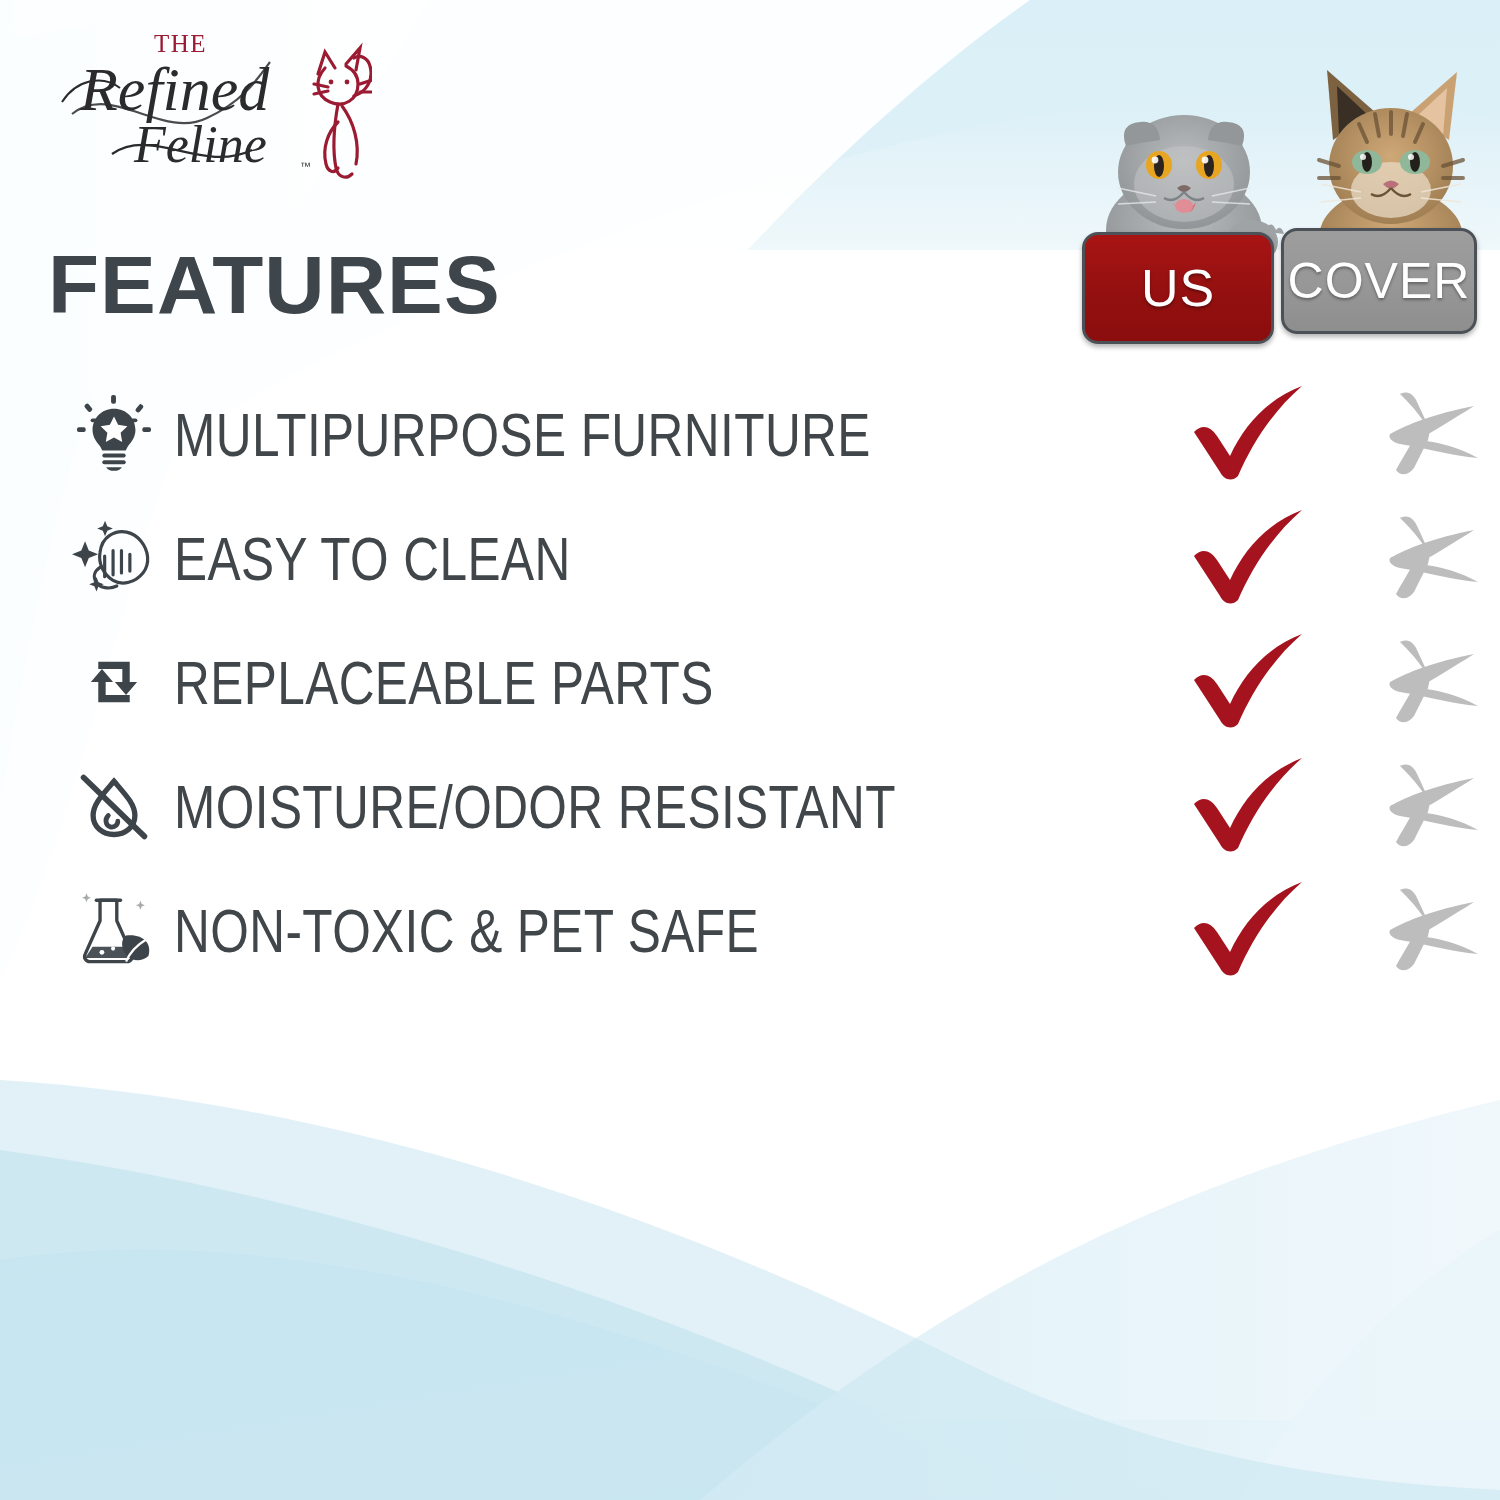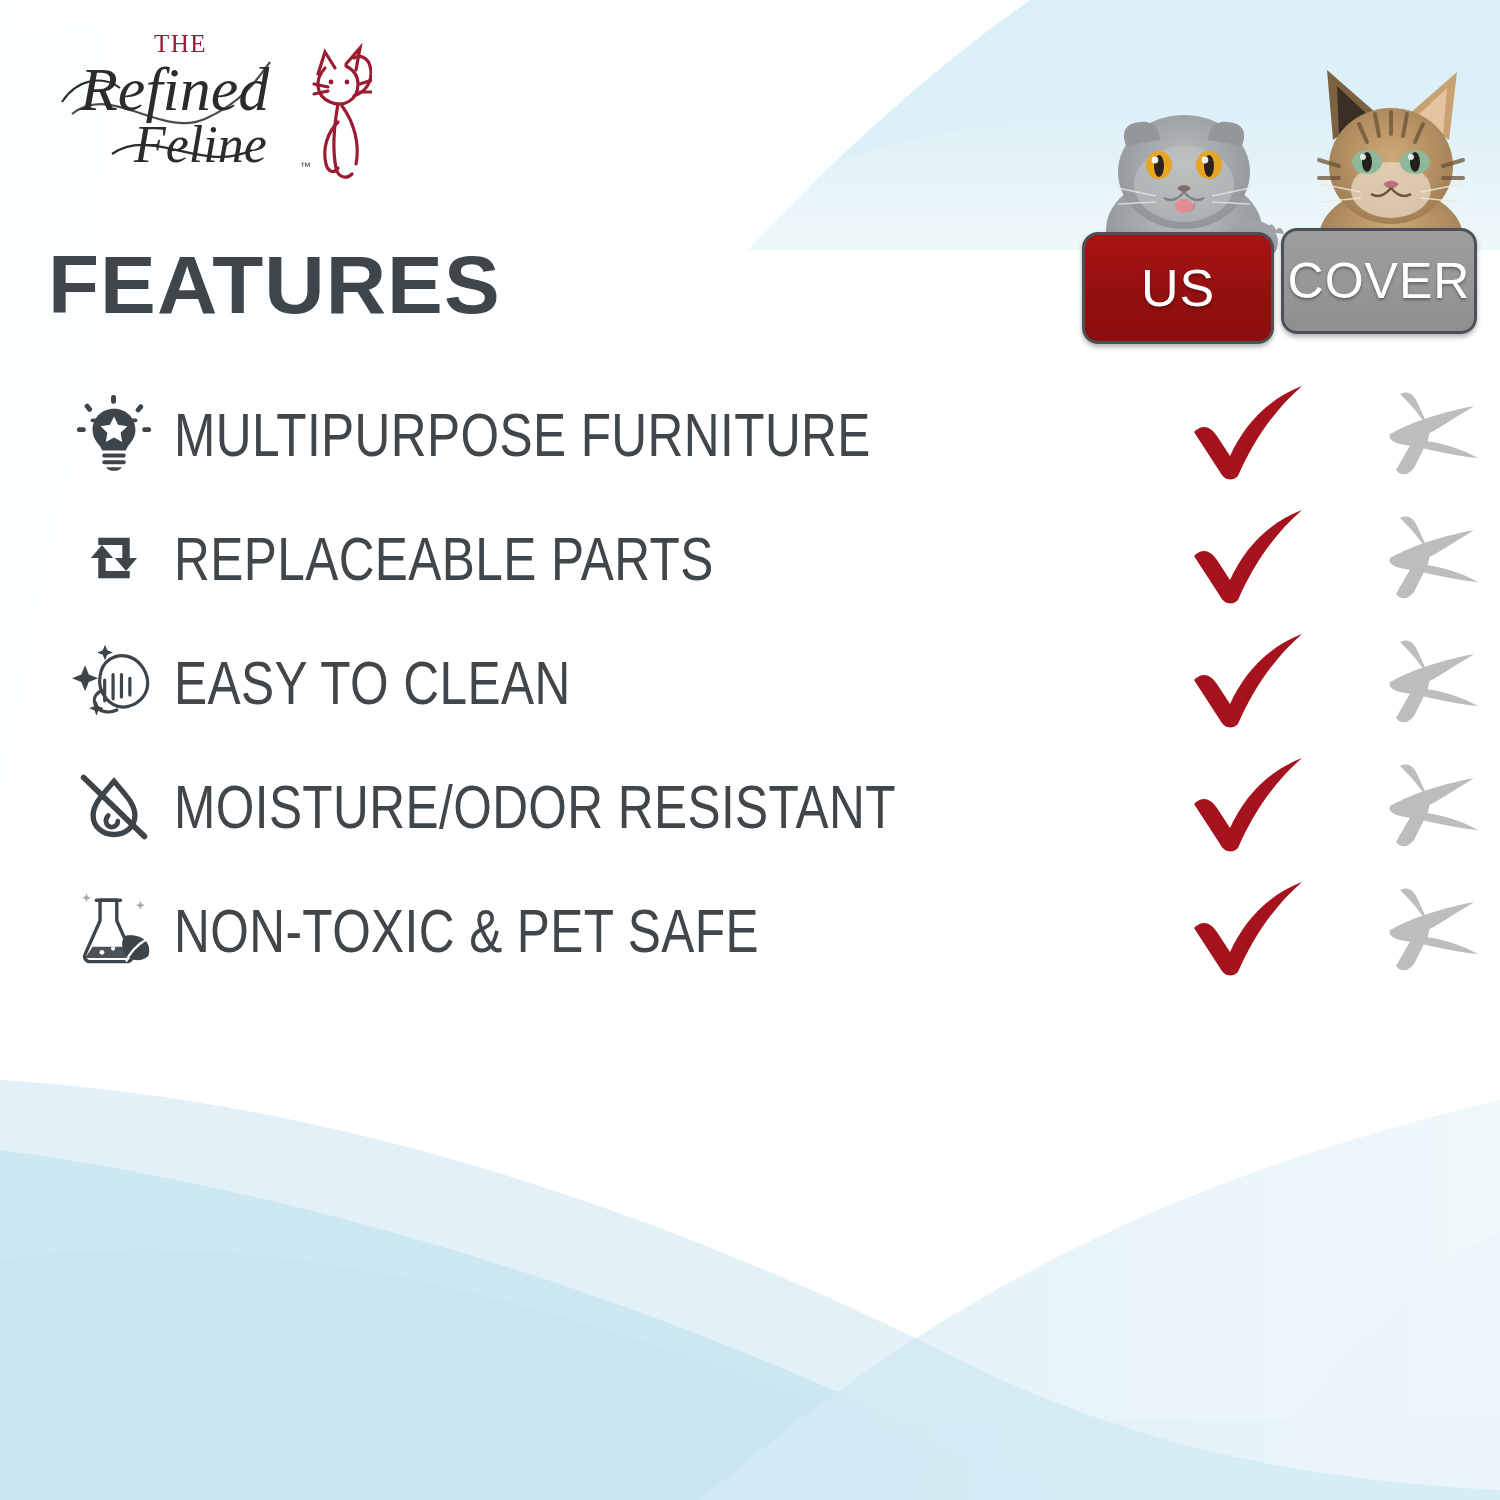--- a/index.html
+++ b/index.html
@@ -260,53 +260,53 @@
         <path d="M4,48 C12,40 20,42 27,52 L40,72 C54,42 76,16 112,2 C82,28 62,60 48,92 C42,98 34,96 30,88 Z" fill="#A5131F"></path>
       </svg>
       <svg class="mark-them" viewBox="0 0 110 92">
         <path d="M22,6 C30,2 36,6 40,16 L52,42 L50,52 L36,80 C30,88 22,88 18,82 C28,64 38,48 46,34 C38,22 30,14 22,6 Z" fill="#BDBDBD"></path>
         <path d="M12,46 C30,36 56,26 96,18 C74,32 54,44 40,52 C62,54 82,60 100,70 C74,68 48,60 22,56 C14,54 10,50 12,46 Z" fill="#BDBDBD"></path>
       </svg>
     </div>
 
     <div class="row">
       <div class="row-icon">
+        <svg viewBox="0 0 90 80" width="84" height="78">
+          <g fill="none" stroke="#3d444a" stroke-width="3.4" stroke-linejoin="round" stroke-linecap="round">
+            <path d="M40,16 C52,8 66,12 74,22 C82,32 84,46 76,56 C68,66 54,70 44,64 C34,58 28,46 30,34 C31,26 34,20 40,16 Z"></path>
+            <path d="M35,38 v22 M44,32 v26 M53,32 v24 M62,36 v18"></path>
+            <path d="M30,50 C24,54 22,60 26,66 C30,72 40,74 48,70"></path>
+          </g>
+          <g fill="#3d444a">
+            <path d="M10,32 l4,-10 4,10 10,4 -10,4 -4,10 -4,-10 -10,-4 Z"></path>
+            <path d="M33,6 l2.4,-6 2.4,6 6,2.4 -6,2.4 -2.4,6 -2.4,-6 -6,-2.4 Z"></path>
+            <path d="M24,66 l2.2,-5.6 2.2,5.6 5.6,2.2 -5.6,2.2 -2.2,5.6 -2.2,-5.6 -5.6,-2.2 Z"></path>
+          </g>
+        </svg>
+      </div>
+      <div class="row-label">EASY TO CLEAN</div>
+      <svg class="mark-us" viewBox="0 0 120 100">
+        <path d="M4,48 C12,40 20,42 27,52 L40,72 C54,42 76,16 112,2 C82,28 62,60 48,92 C42,98 34,96 30,88 Z" fill="#A5131F"></path>
+      </svg>
+      <svg class="mark-them" viewBox="0 0 110 92">
+        <path d="M22,6 C30,2 36,6 40,16 L52,42 L50,52 L36,80 C30,88 22,88 18,82 C28,64 38,48 46,34 C38,22 30,14 22,6 Z" fill="#BDBDBD"></path>
+        <path d="M12,46 C30,36 56,26 96,18 C74,32 54,44 40,52 C62,54 82,60 100,70 C74,68 48,60 22,56 C14,54 10,50 12,46 Z" fill="#BDBDBD"></path>
+      </svg>
+    </div>
+
+    <div class="row">
+      <div class="row-icon">
         <svg viewBox="0 0 80 80" width="74" height="74" fill="none" stroke="#3d444a" stroke-width="8" stroke-linecap="square">
           <path d="M27,22 h26 v22"></path>
           <path d="M53,58 h-26 v-22"></path>
           <path d="M41,40 L53,54 L65,40" fill="#3d444a" stroke="none"></path>
           <path d="M15,40 L27,26 L39,40" fill="#3d444a" stroke="none"></path>
         </svg>
       </div>
       <div class="row-label">REPLACEABLE PARTS</div>
-      <svg class="mark-us" viewBox="0 0 120 100">
-        <path d="M4,48 C12,40 20,42 27,52 L40,72 C54,42 76,16 112,2 C82,28 62,60 48,92 C42,98 34,96 30,88 Z" fill="#A5131F"></path>
-      </svg>
-      <svg class="mark-them" viewBox="0 0 110 92">
-        <path d="M22,6 C30,2 36,6 40,16 L52,42 L50,52 L36,80 C30,88 22,88 18,82 C28,64 38,48 46,34 C38,22 30,14 22,6 Z" fill="#BDBDBD"></path>
-        <path d="M12,46 C30,36 56,26 96,18 C74,32 54,44 40,52 C62,54 82,60 100,70 C74,68 48,60 22,56 C14,54 10,50 12,46 Z" fill="#BDBDBD"></path>
-      </svg>
-    </div>
-
-    <div class="row">
-      <div class="row-icon">
-        <svg viewBox="0 0 90 80" width="84" height="78">
-          <g fill="none" stroke="#3d444a" stroke-width="3.4" stroke-linejoin="round" stroke-linecap="round">
-            <path d="M40,16 C52,8 66,12 74,22 C82,32 84,46 76,56 C68,66 54,70 44,64 C34,58 28,46 30,34 C31,26 34,20 40,16 Z"></path>
-            <path d="M35,38 v22 M44,32 v26 M53,32 v24 M62,36 v18"></path>
-            <path d="M30,50 C24,54 22,60 26,66 C30,72 40,74 48,70"></path>
-          </g>
-          <g fill="#3d444a">
-            <path d="M10,32 l4,-10 4,10 10,4 -10,4 -4,10 -4,-10 -10,-4 Z"></path>
-            <path d="M33,6 l2.4,-6 2.4,6 6,2.4 -6,2.4 -2.4,6 -2.4,-6 -6,-2.4 Z"></path>
-            <path d="M24,66 l2.2,-5.6 2.2,5.6 5.6,2.2 -5.6,2.2 -2.2,5.6 -2.2,-5.6 -5.6,-2.2 Z"></path>
-          </g>
-        </svg>
-      </div>
-      <div class="row-label">EASY TO CLEAN</div>
       <svg class="mark-us" viewBox="0 0 120 100">
         <path d="M4,48 C12,40 20,42 27,52 L40,72 C54,42 76,16 112,2 C82,28 62,60 48,92 C42,98 34,96 30,88 Z" fill="#A5131F"></path>
       </svg>
       <svg class="mark-them" viewBox="0 0 110 92">
         <path d="M22,6 C30,2 36,6 40,16 L52,42 L50,52 L36,80 C30,88 22,88 18,82 C28,64 38,48 46,34 C38,22 30,14 22,6 Z" fill="#BDBDBD"></path>
         <path d="M12,46 C30,36 56,26 96,18 C74,32 54,44 40,52 C62,54 82,60 100,70 C74,68 48,60 22,56 C14,54 10,50 12,46 Z" fill="#BDBDBD"></path>
       </svg>
     </div>
 
 

